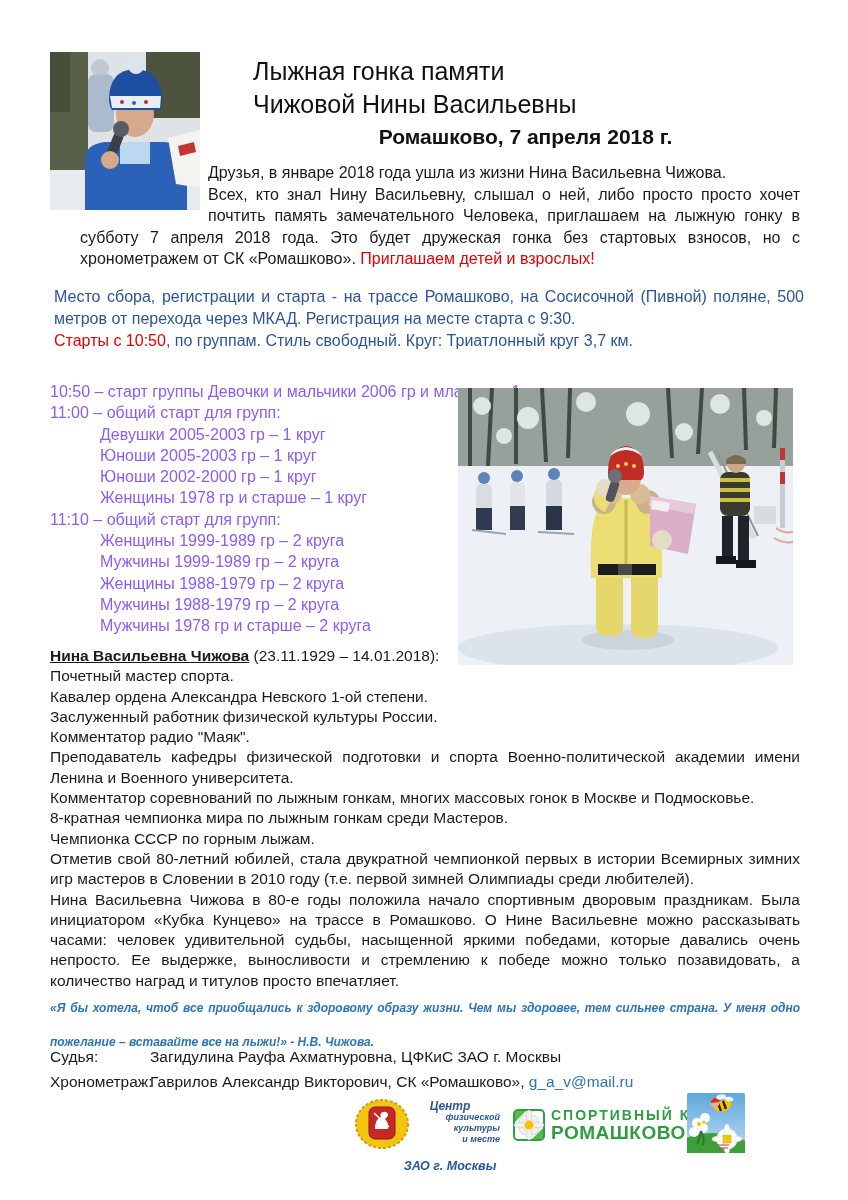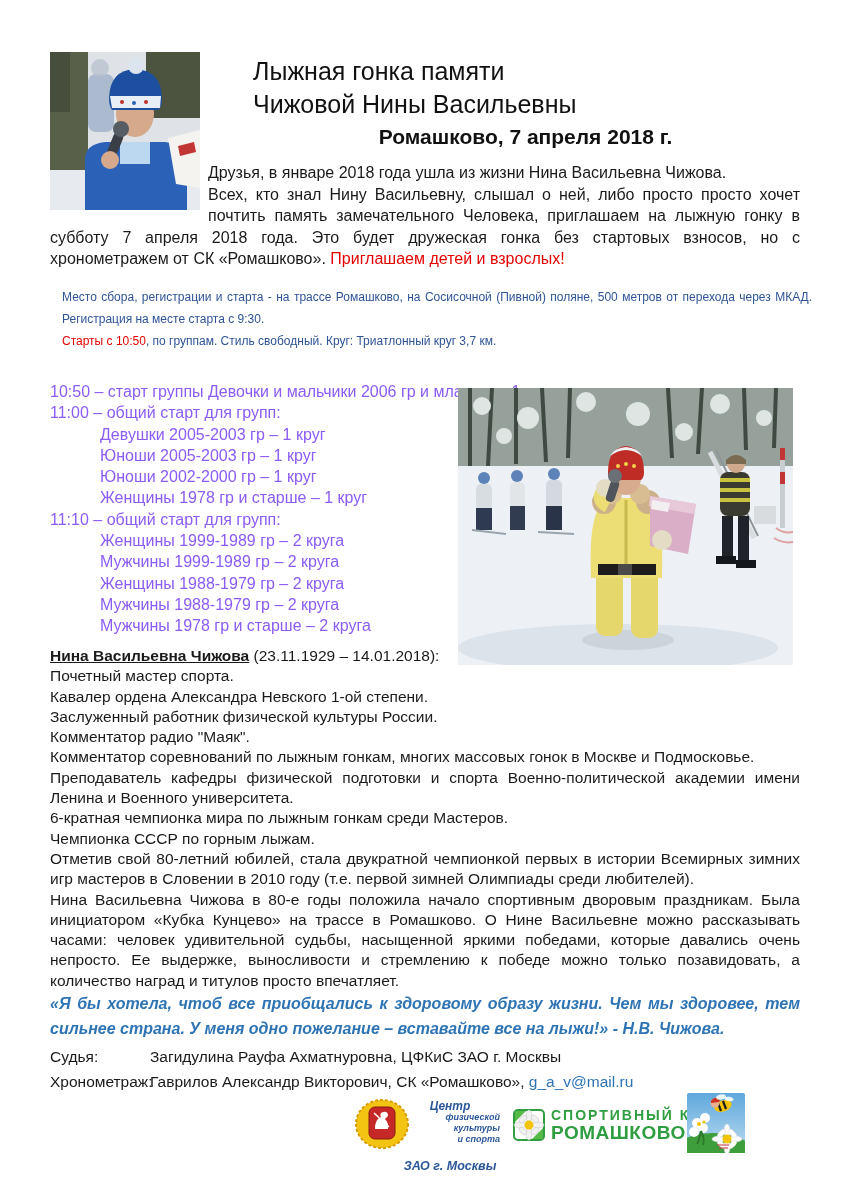--- a/index.html
+++ b/index.html
@@ -10,45 +10,45 @@
   }
   .content{position:absolute;left:50px;top:50px;width:750px;}
 
   
   .photo-left{float:left;width:150px;height:158px;margin:2px 8px 10px 0;}
   .title-block{position:absolute;left:203px;top:0;width:545px;}
   .title-l1,.title-l2{font-size:25px;font-weight:normal;line-height:33px;color:#111;}
   .title-l1{margin-top:5px;}
   .title-l3{font-size:21px;font-weight:bold;line-height:32px;color:#111;text-align:center;}
   .intro-spacer{height:112px;}
-  .intro p{margin:0;font-size:16px;line-height:21.5px;text-align:justify;}
+  .intro p{margin:0;font-size:16px;line-height:21.5px;text-align:justify;padding-left:30px;}
   .red{color:#e50000;}
 
   
-  .meeting{position:absolute;left:12px;top:236px;width:750px;color:#2e5496;
-           font-size:12px;line-height:22px;}
+  .meeting{position:absolute;left:4px;top:236px;width:750px;color:#2e5496;
+           font-size:16px;line-height:22px;}
   .meeting p{margin:0;text-align:justify;}
 
   
   .schedule{position:absolute;left:0;top:311px;width:430px;color:#8b5cf6;
             font-size:16px;line-height:21.3px;margin-top:20px;}
   .sched-line{white-space:nowrap;}
   .sched-line.indent{padding-left:50px;}
 
   
   .photo-right{position:absolute;left:408px;top:338px;width:335px;height:277px;}
 
   
   .bio{position:absolute;left:0;top:596px;width:750px;font-size:15.5px;line-height:20.3px;}
   .bio p{margin:0;text-align:justify;}
   .bio-name{font-weight:bold;text-decoration:underline;}
 
   
   .quote{position:absolute;left:0;top:941px;width:750px;color:#2e74b5;
-         font-size:16px;line-height:25px;font-weight:bold;font-style:italic;text-align:justify;}
+         font-size:12px;line-height:34px;font-weight:bold;font-style:italic;text-align:justify;}
 
   
   .officials{position:absolute;left:0;top:994px;width:750px;font-size:15.5px;line-height:25px;}
   .off-row{display:flex;}
   .off-label{width:100px;flex:0 0 100px;}
   .email-link{color:#2e74b5;text-decoration:none;cursor:pointer;}
 
   
   .logos{position:absolute;left:0;top:1043px;width:750px;height:64px;}
   .logo-cfkis-emblem{position:absolute;left:305px;top:6px;width:54px;height:50px;}
@@ -224,23 +224,23 @@
       </svg>
     </div>
 
     <div class="bio">
       <p><span class="bio-name">Нина Васильевна Чижова</span><span> (23.11.1929 – 14.01.2018):</span></p>
       <div>
           <p>Почетный мастер спорта.</p>
           <p>Кавалер ордена Александра Невского 1-ой степени.</p>
           <p>Заслуженный работник физической культуры России.</p>
           <p>Комментатор радио "Маяк".</p>
+          <p>Преподаватель кафедры физической подготовки и спорта Военно-политической академии имени Ленина и Военного университета.</p>
           <p>Комментатор соревнований по лыжным гонкам, многих массовых гонок в Москве и Подмосковье.</p>
-          <p>Преподаватель кафедры физической подготовки и спорта Военно-политической академии имени Ленина и Военного университета.</p>
-          <p>6-кратная чемпионка мира по лыжным гонкам среди Мастеров.</p>
+          <p>8-кратная чемпионка мира по лыжным гонкам среди Мастеров.</p>
           <p>Чемпионка СССР по горным лыжам.</p>
           <p>Отметив свой 80-летний юбилей, стала двукратной чемпионкой первых в истории Всемирных зимних игр мастеров в Словении в 2010 году (т.е. первой зимней Олимпиады среди любителей).</p>
           <p>Нина Васильевна Чижова в 80-е годы положила начало спортивным дворовым праздникам. Была инициатором «Кубка Кунцево» на трассе в Ромашково. О Нине Васильевне можно рассказывать часами: человек удивительной судьбы, насыщенной яркими победами, которые давались очень непросто. Ее выдержке, выносливости и стремлению к победе можно только позавидовать, а количество наград и титулов просто впечатляет.</p>
         </div>
     </div>
 
     <div class="quote">«Я бы хотела, чтоб все приобщались к здоровому образу жизни. Чем мы здоровее, тем сильнее страна. У меня одно пожелание – вставайте все на лыжи!» - Н.В. Чижова.</div>
 
     <div class="officials">
       <div class="off-row">
@@ -259,21 +259,21 @@
           <ellipse cx="27" cy="25" rx="26" ry="24" fill="#f3c512"></ellipse>
           <ellipse cx="27" cy="25" rx="26" ry="24" fill="none" stroke="#d89b00" stroke-width="2" stroke-dasharray="3 2"></ellipse>
           <rect x="14" y="8" width="26" height="32" rx="6" fill="#c62828" stroke="#8a1a12"></rect>
           <path d="M20 30 Q20 20 26 18 Q24 14 28 13 Q33 12 33 17 L30 20 Q34 24 33 30 Z" fill="#ffffff"></path>
           <line x1="19" y1="14" x2="34" y2="28" stroke="#ffffff" stroke-width="1.5"></line>
         </svg>
       </div>
       <div class="logo-cfkis-text">
         <div class="cfkis-t1">Центр</div>
         <div class="cfkis-t2">физической культуры</div>
-        <div class="cfkis-t3">и спорта</div>
+        <div class="cfkis-t3">и месте</div>
         <div class="cfkis-t4">ЗАО г. Москвы</div>
       </div>
       <div class="logo-daisy">
         <svg width="32" height="32" viewBox="0 0 32 32">
           <rect x="1" y="1" width="30" height="30" rx="4" fill="#ffffff" stroke="#2f9e41" stroke-width="2"></rect>
           <path d="M2 2 L13 2 L2 13 Z" fill="#57b947"></path>
           <path d="M30 30 L19 30 L30 19 Z" fill="#57b947"></path>
           <g fill="#f1f1f1" stroke="#c9c9c9" stroke-width="0.6">
             <ellipse cx="16" cy="7" rx="3" ry="6"></ellipse>
             <ellipse cx="16" cy="25" rx="3" ry="6"></ellipse>

